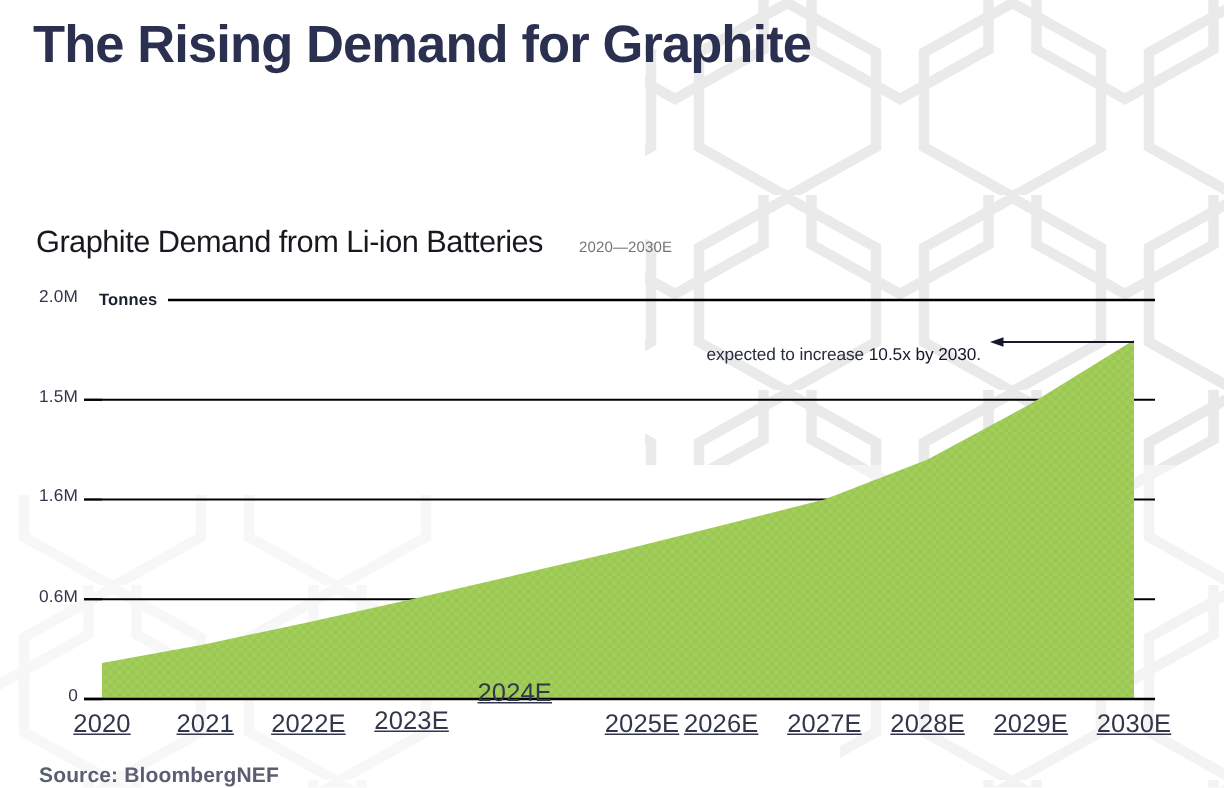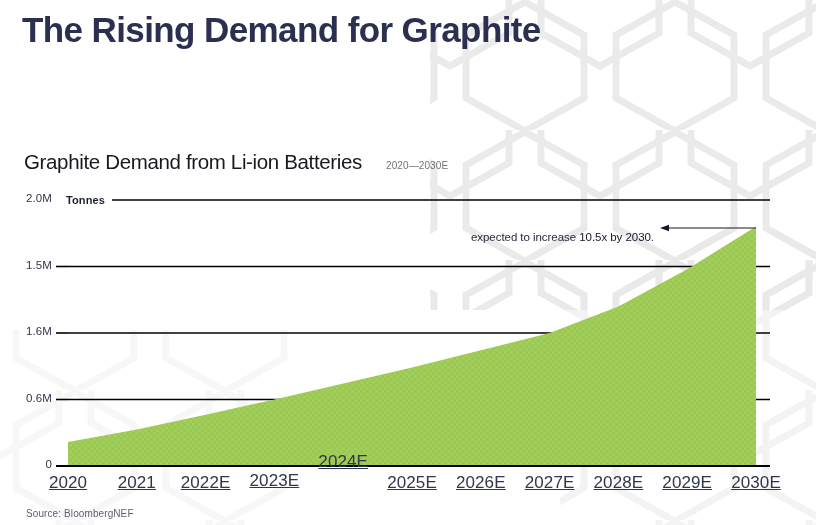--- a/index.html
+++ b/index.html
@@ -122,23 +122,24 @@
     color: #262b3d;
     letter-spacing: -0.05px;
   }
   .annotation b { font-weight: normal; color: #14182a; }
 
   
   .source {
     position: absolute;
     left: 26px;
     top: 508px;
-    font-size: 10px;
+    font-size: 14px;
     color: #5a5f70;
     letter-spacing: 0.1px;
+    font-weight: bold;
   }
 </style>
 </head>
 <body>
 
 <svg id="hex-bg" width="816" height="525" viewBox="0 0 816 525" xmlns="http://www.w3.org/2000/svg">
   <defs>
     <linearGradient id="hexg" x1="0" y1="0" x2="1" y2="1">
       <stop offset="0%" stop-color="#ffffff"></stop>
       <stop offset="100%" stop-color="#ececed"></stop>
@@ -204,21 +205,21 @@
         <div class="y-label" style="left: 8px; top: 258.5px; text-align: right;">1.5M</div>
         <div class="y-label" style="left: 8px; top: 192px;">2.0M</div>
       </div>
     <div class="units-label" style="top:194px;">Tonnes</div>
     <div id="x-labels">
         <div class="x-label" style="left: 68px; top: 473px;">2020</div>
         <div class="x-label" style="left: 136.8px; top: 473px;">2021</div>
         <div class="x-label" style="left: 205.6px; top: 473px;">2022E</div>
         <div class="x-label" style="left: 274.4px; top: 471px;">2023E</div>
         <div class="x-label" style="left: 343.2px; top: 452px;">2024E</div>
-        <div class="x-label" style="left: 412px; top: 473px;">2025E</div>
+        <div class="x-label" style="left: 428px; top: 473px;">2025E</div>
         <div class="x-label" style="left: 480.8px; top: 473px;">2026E</div>
         <div class="x-label" style="left: 549.6px; top: 473px;">2027E</div>
         <div class="x-label" style="left: 618.4px; top: 473px;">2028E</div>
         <div class="x-label" style="left: 687.2px; top: 473px; text-align: center;">2029E</div>
         <div class="x-label" style="left: 756px; top: 473px;">2030E</div>
       </div>
   </div>
 
   <div class="annotation">
     <br>

